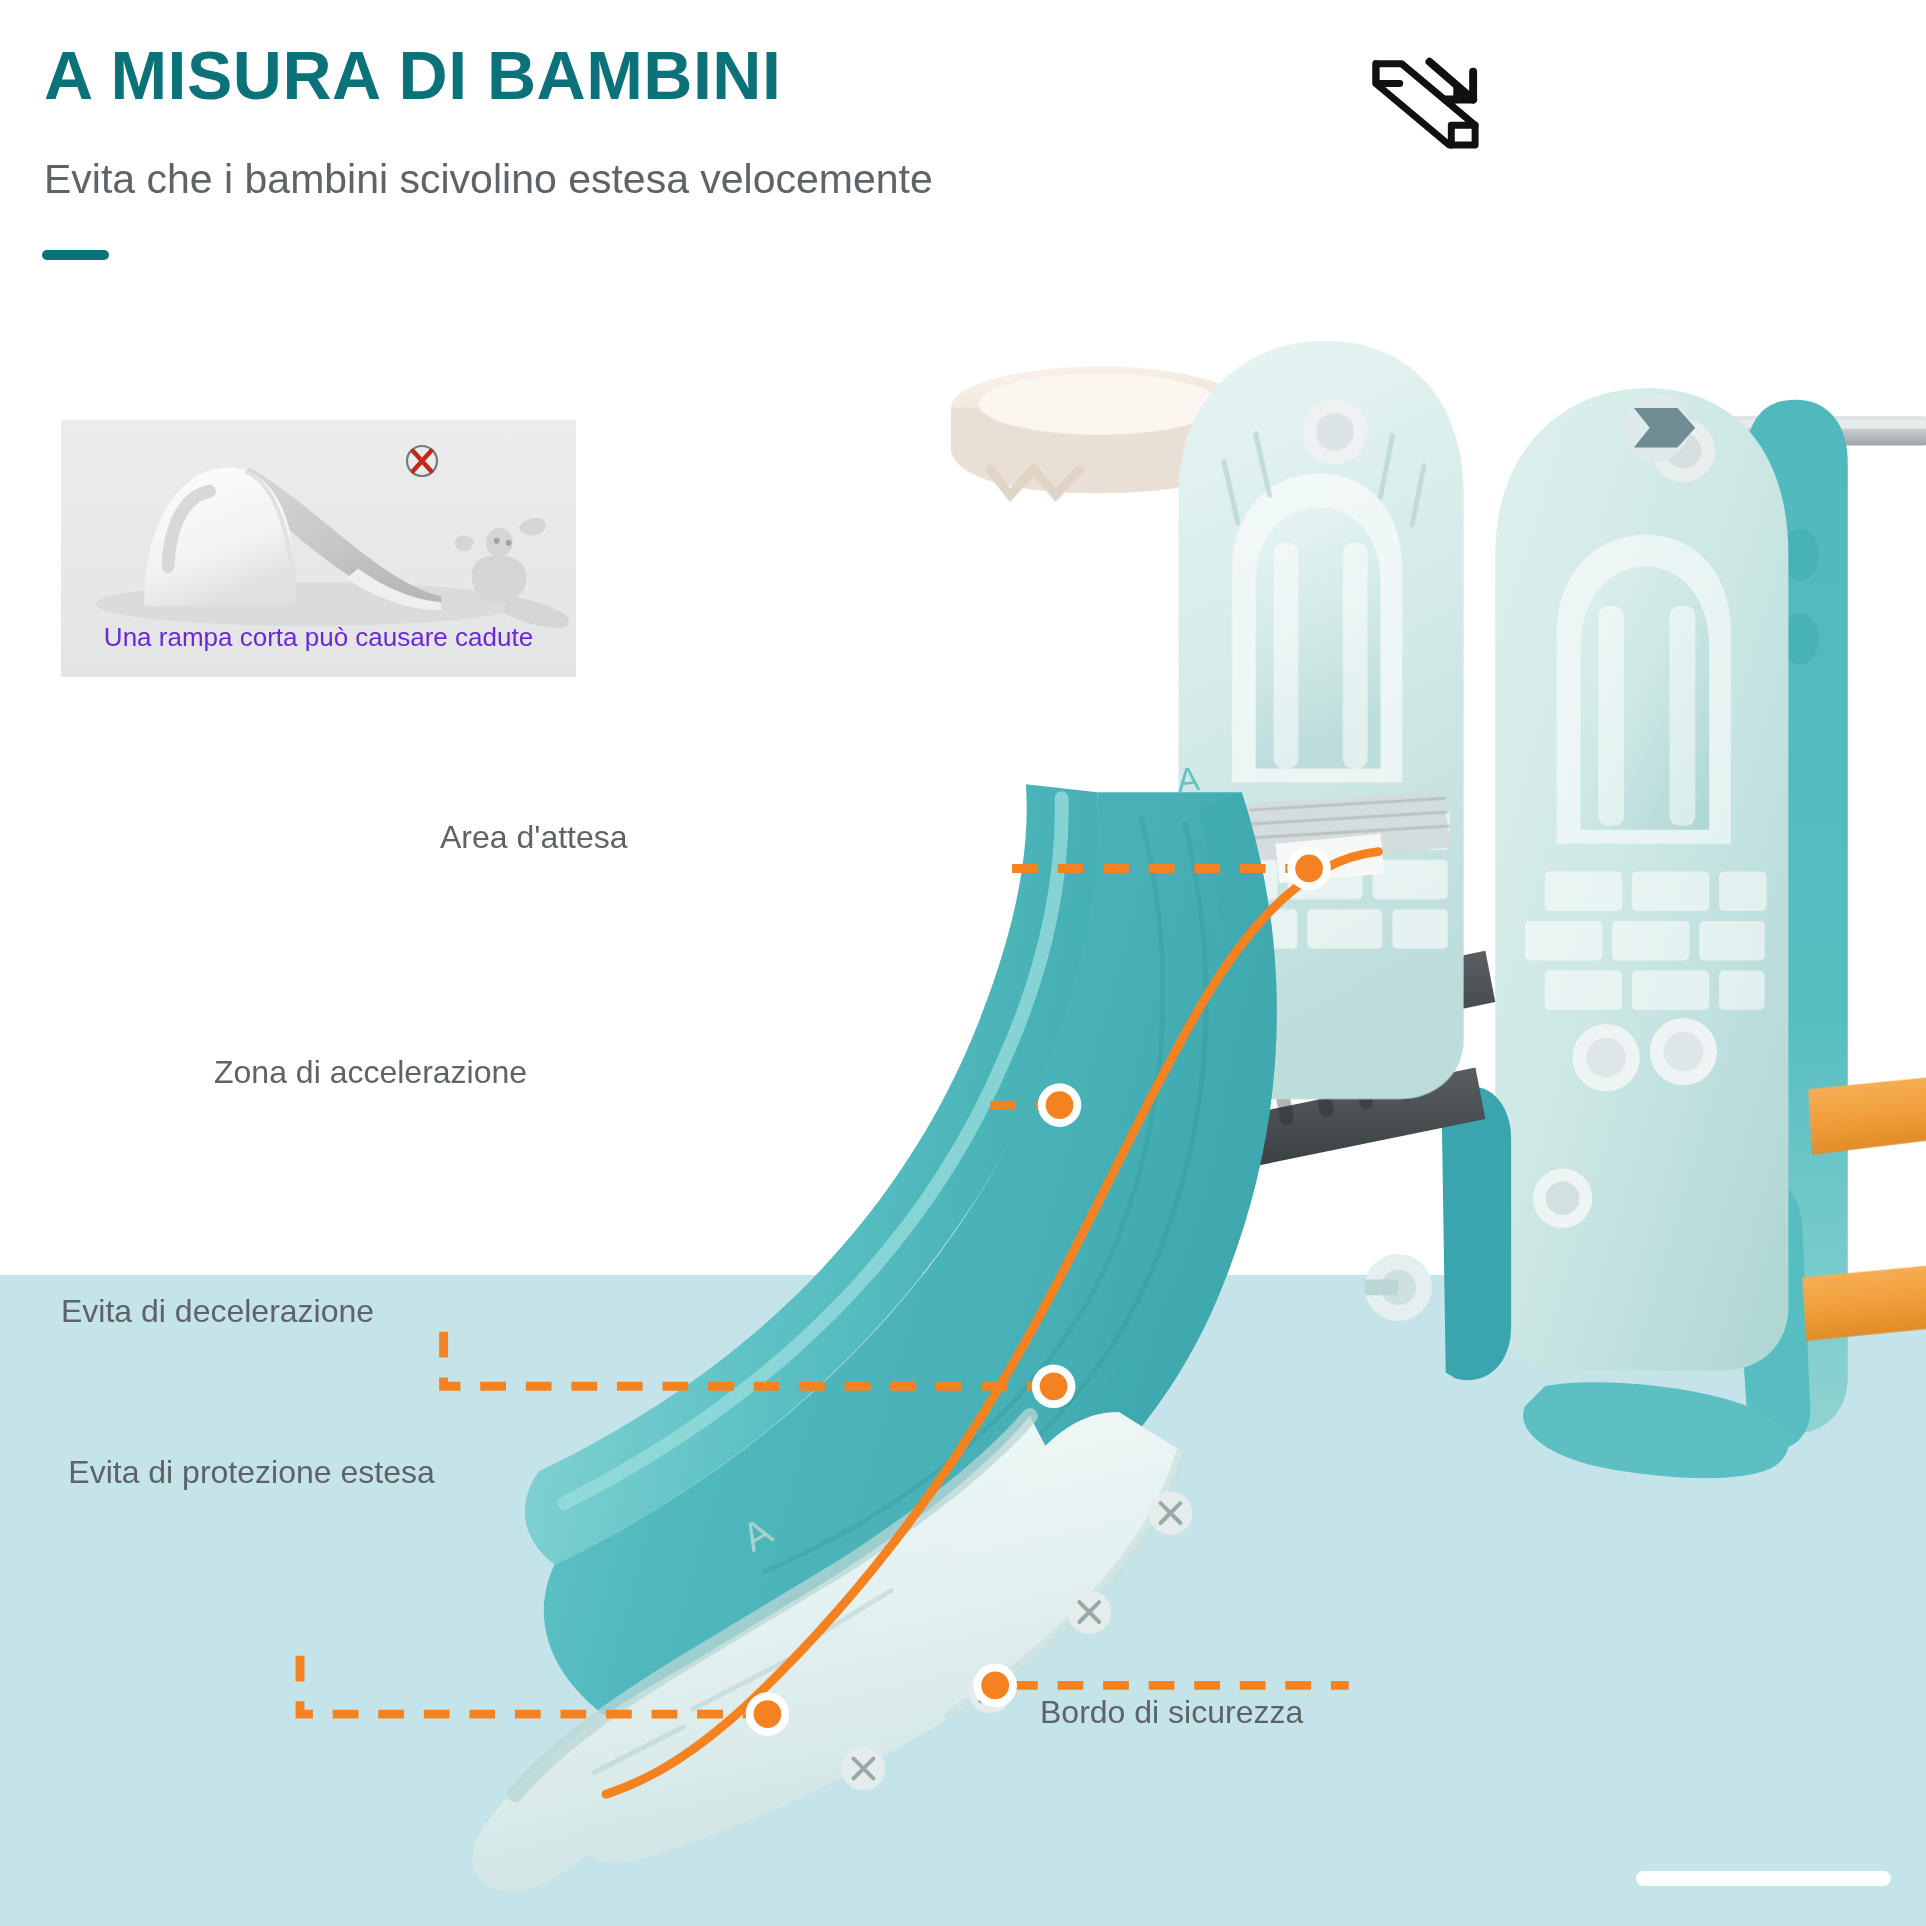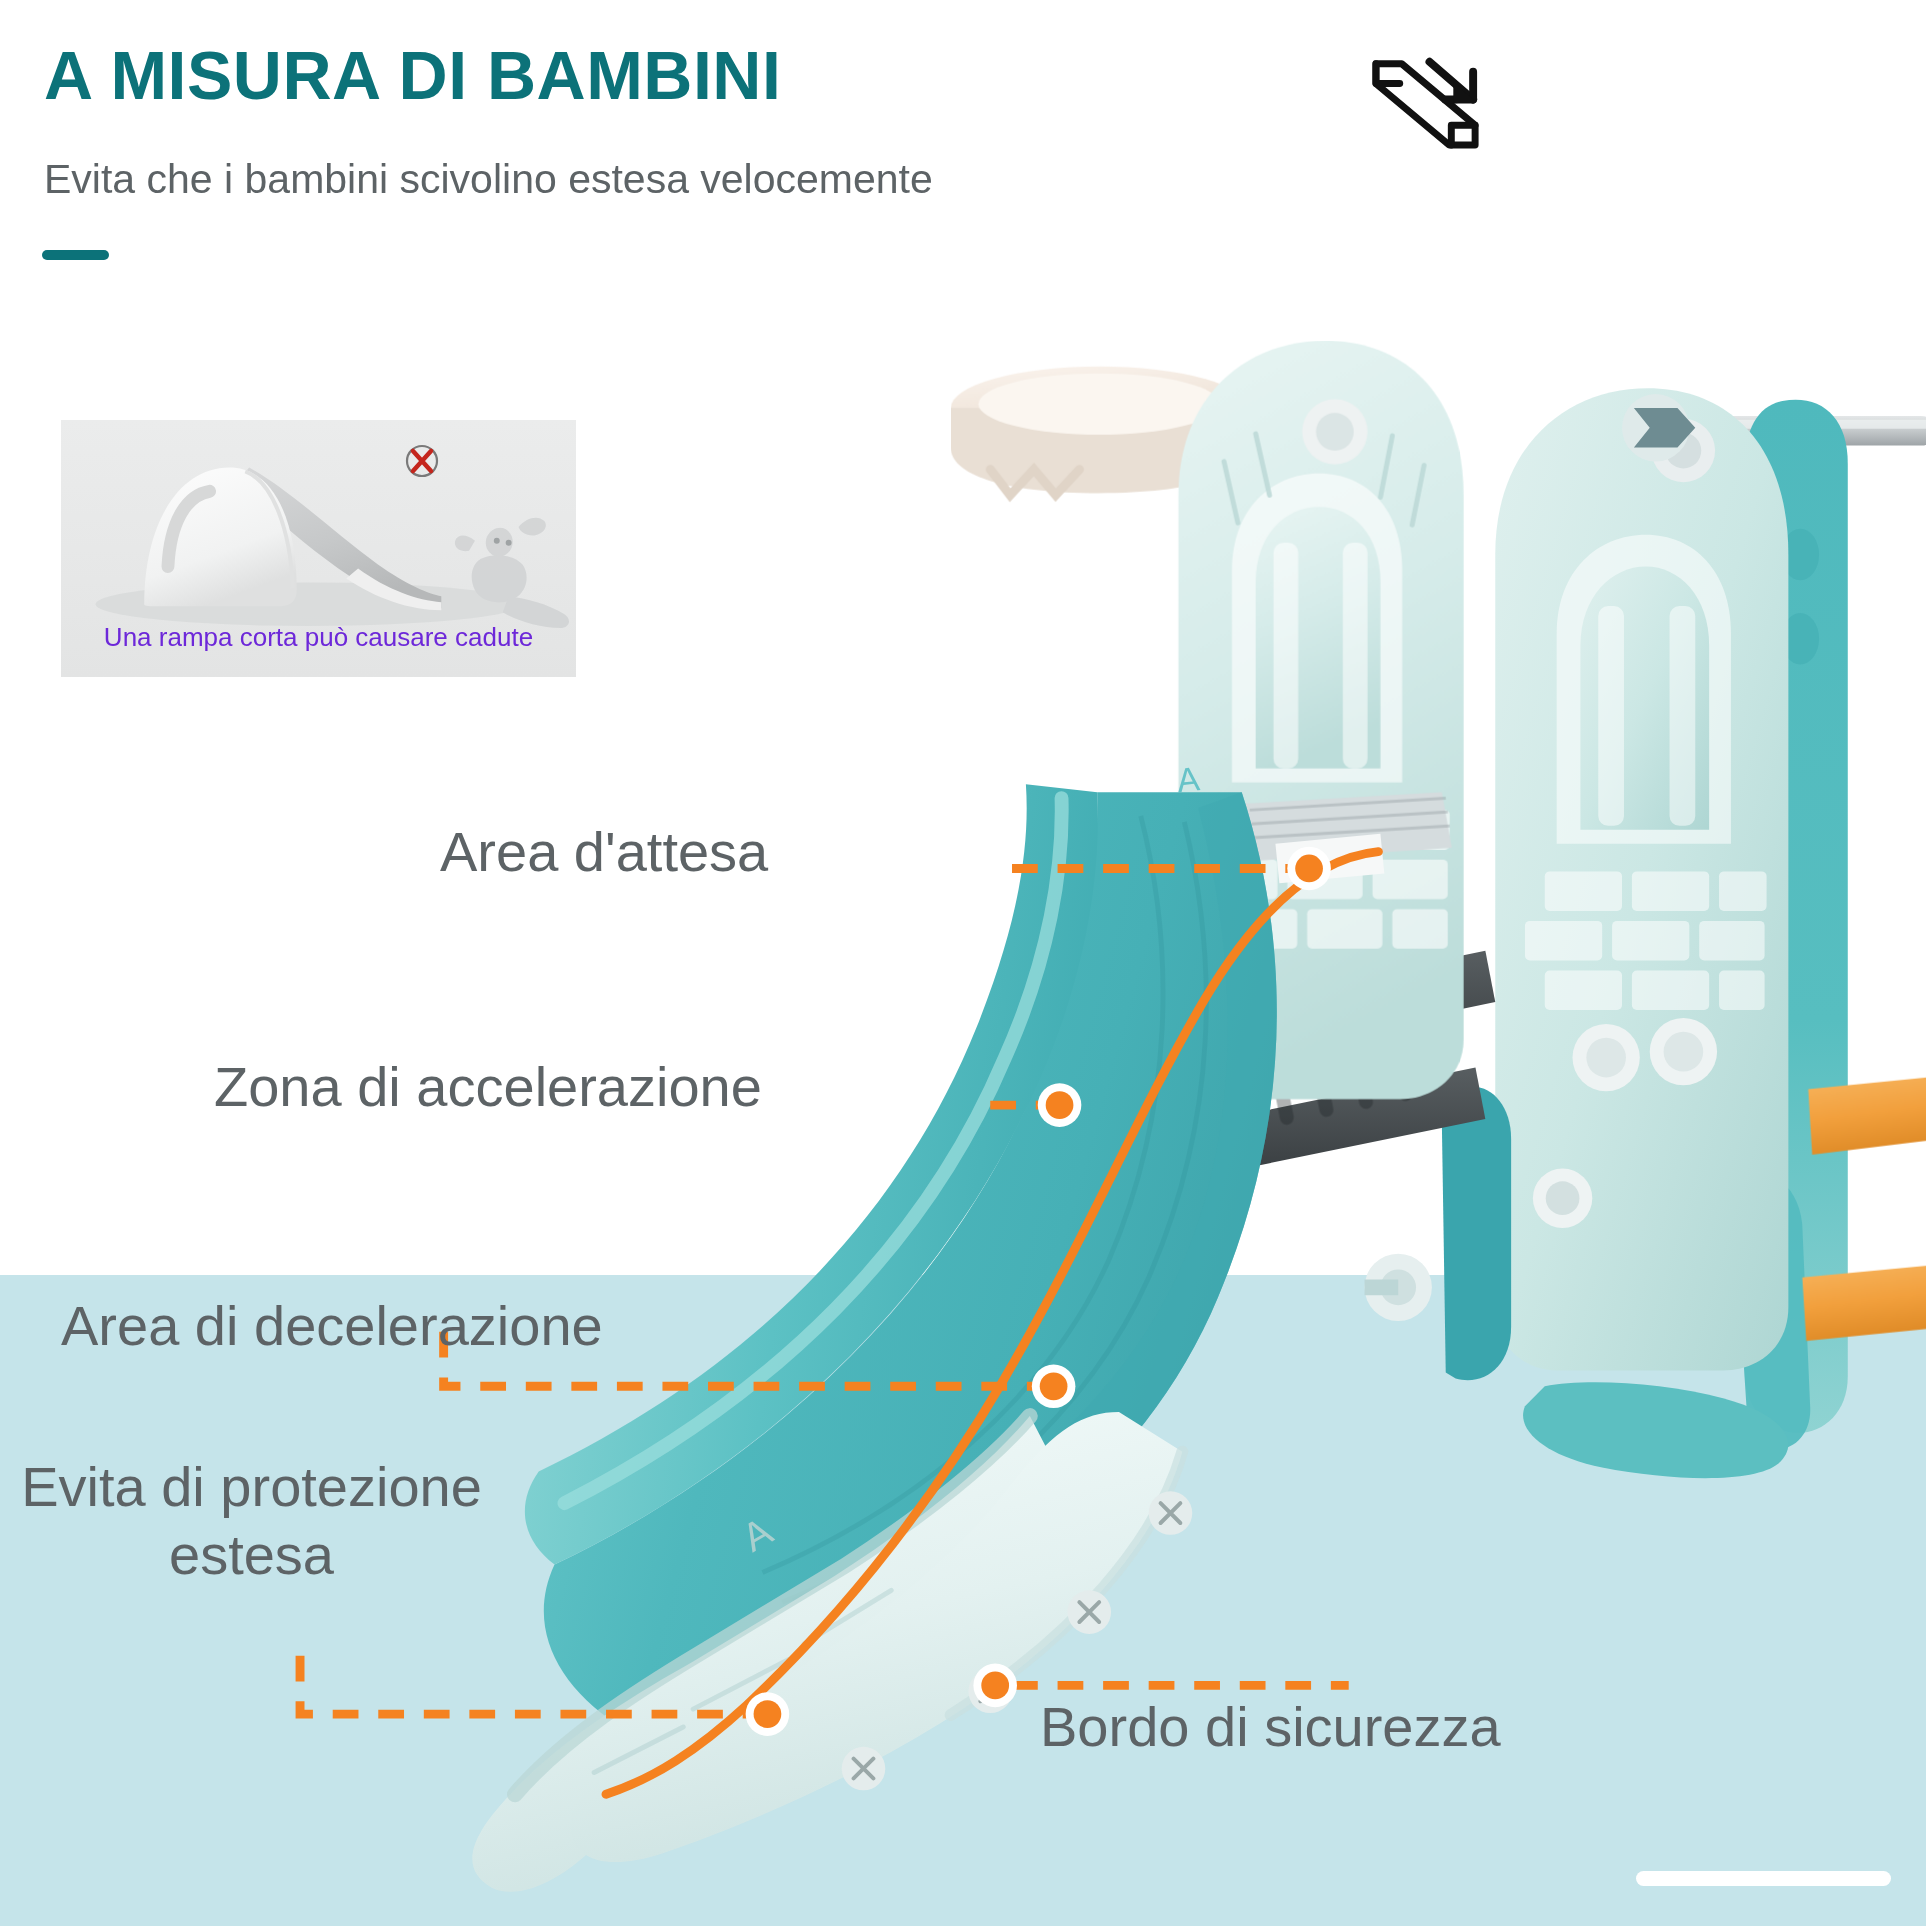--- a/index.html
+++ b/index.html
@@ -89,21 +89,21 @@
   .nope-badge {
     position: absolute;
     left: 342px; top: 22px;
     width: 38px; height: 38px;
     z-index: 4;
   }
 
   
   .callout {
     position: absolute;
-    font-size: 56px;
+    font-size: 32px;
     color: #5d6366;
     white-space: nowrap;
     z-index: 28;
     line-height: 1.22;
   }
   .callout.two-line { white-space: normal; text-align: center; }
 
   .lbl-attesa        { left: 440px;  top: 818px; }
   .lbl-accelerazione { left: 214px;  top: 1053px; }
   .lbl-decelerazione { left: 61px;   top: 1292px; }
@@ -528,21 +528,21 @@
       <path d="M10,9 L28,29 M28,9 L10,29" stroke="#c4261d" stroke-width="4.5" stroke-linecap="round"></path>
     </svg>
 
     <div class="inset-caption">Una rampa corta può causare cadute</div>
   </div>
 
   <div class="callout lbl-attesa">Area d'attesa</div>
 
   <div class="callout lbl-accelerazione">Zona di accelerazione</div>
 
-  <div class="callout lbl-decelerazione">Area di decelerazione</div>
+  <div class="callout lbl-decelerazione">Evita di decelerazione</div>
 
   <div class="callout two-line lbl-protezione">Evita di protezione estesa</div>
 
   <div class="callout lbl-bordo">Bordo di sicurezza</div>
 
   <div class="progress-pill"></div>
 
 </div>
 
 

